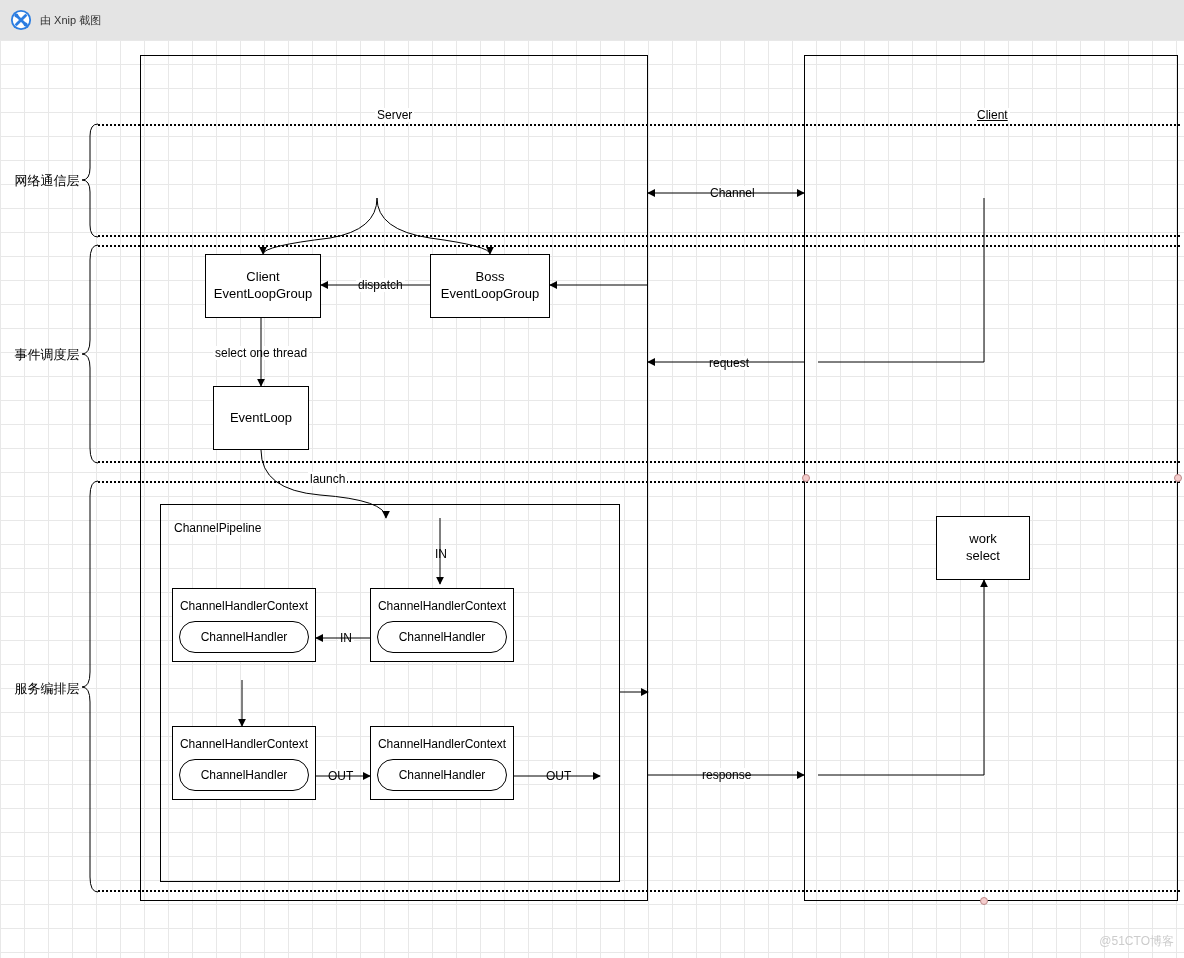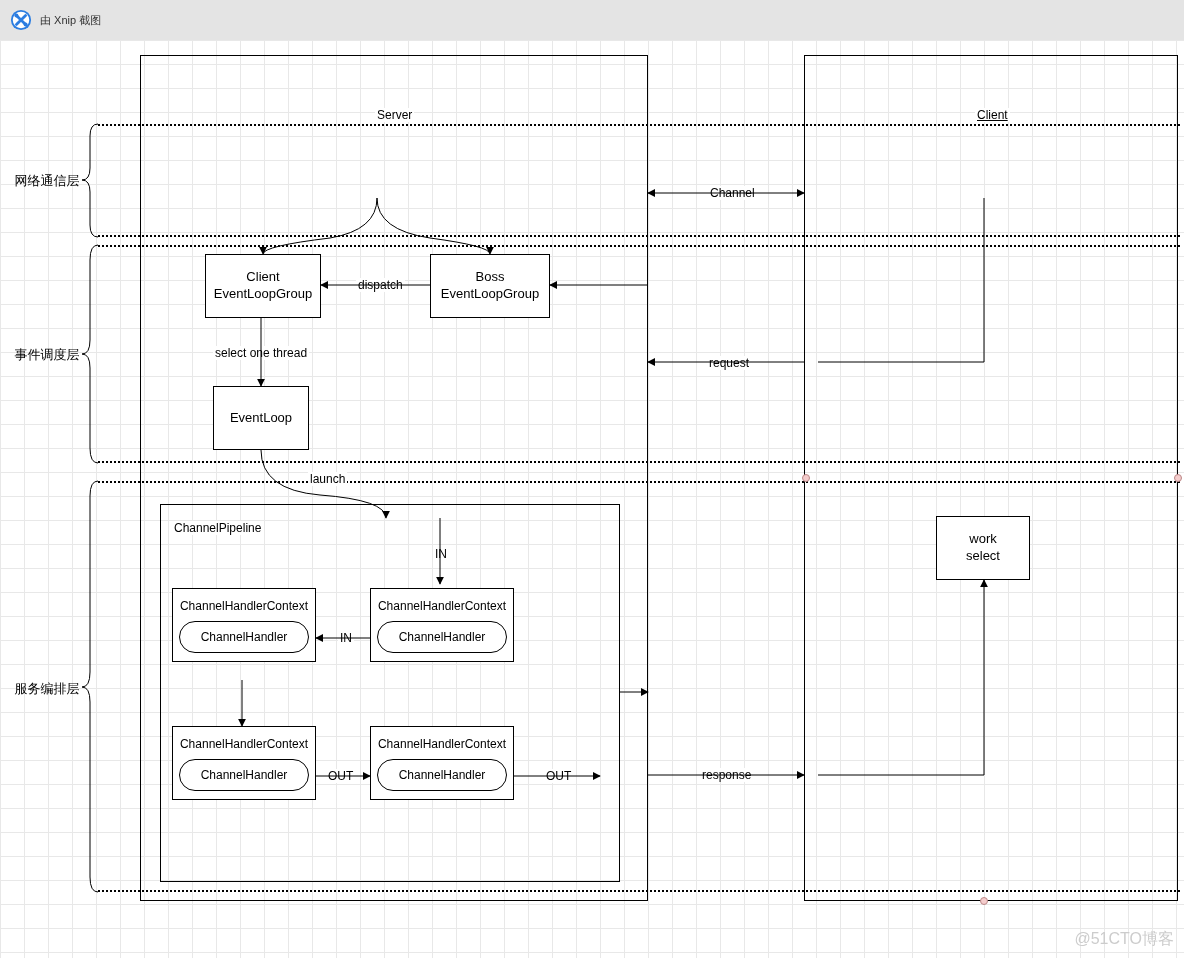--- a/index.html
+++ b/index.html
@@ -31,21 +31,21 @@
     background: #fff;
     background-image:
       linear-gradient(#e8e8e8 1px, transparent 1px),
       linear-gradient(90deg, #e8e8e8 1px, transparent 1px);
     background-size: 24px 24px;
   }
   .watermark {
     position: absolute;
     right: 10px;
     bottom: 8px;
-    font-size: 16px;
+    font-size: 12px;
     color: #ccc;
   }
   .box {
     position: absolute;
     border: 1px solid #000;
     background: #fff;
     display: flex;
     align-items: center;
     justify-content: center;
     text-align: center;

